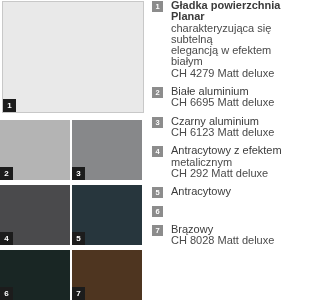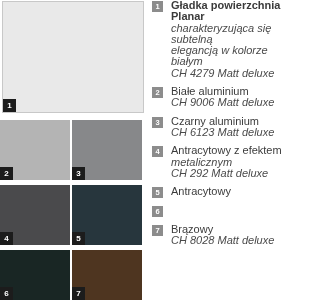--- a/index.html
+++ b/index.html
@@ -117,21 +117,20 @@
   }
   .legend-title {
     display: block;
     color: #3b3b3b;
   }
   .legend-title.bold {
     font-weight: bold;
   }
   .legend-line {
     display: block;
-    font-style: italic;
   }
 </style>
 </head>
 <body>
 
 <div id="page">
 
   <div id="swatch-panel">
 
     <div class="swatch" id="swatch-1">
@@ -170,29 +169,29 @@
     </div>
 
   </div>
 
   <div id="legend">
       <div class="legend-item">
         <div class="legend-badge">1</div>
         <div class="legend-text">
           <span class="legend-title bold">Gładka powierzchnia Planar</span>
           <span class="legend-line">charakteryzująca się subtelną</span>
-          <span class="legend-line">elegancją w kolorze białym</span>
+          <span class="legend-line">elegancją w efektem białym</span>
           <span class="legend-line">CH 4279 Matt deluxe</span>
         </div>
       </div>
       <div class="legend-item">
         <div class="legend-badge">2</div>
         <div class="legend-text">
           <span class="legend-title">Białe aluminium</span>
-          <span class="legend-line">CH 9006 Matt deluxe</span>
+          <span class="legend-line">CH 6695 Matt deluxe</span>
         </div>
       </div>
       <div class="legend-item">
         <div class="legend-badge">3</div>
         <div class="legend-text">
           <span class="legend-title">Czarny aluminium</span>
           <span class="legend-line">CH 6123 Matt deluxe</span>
         </div>
       </div>
       <div class="legend-item">

